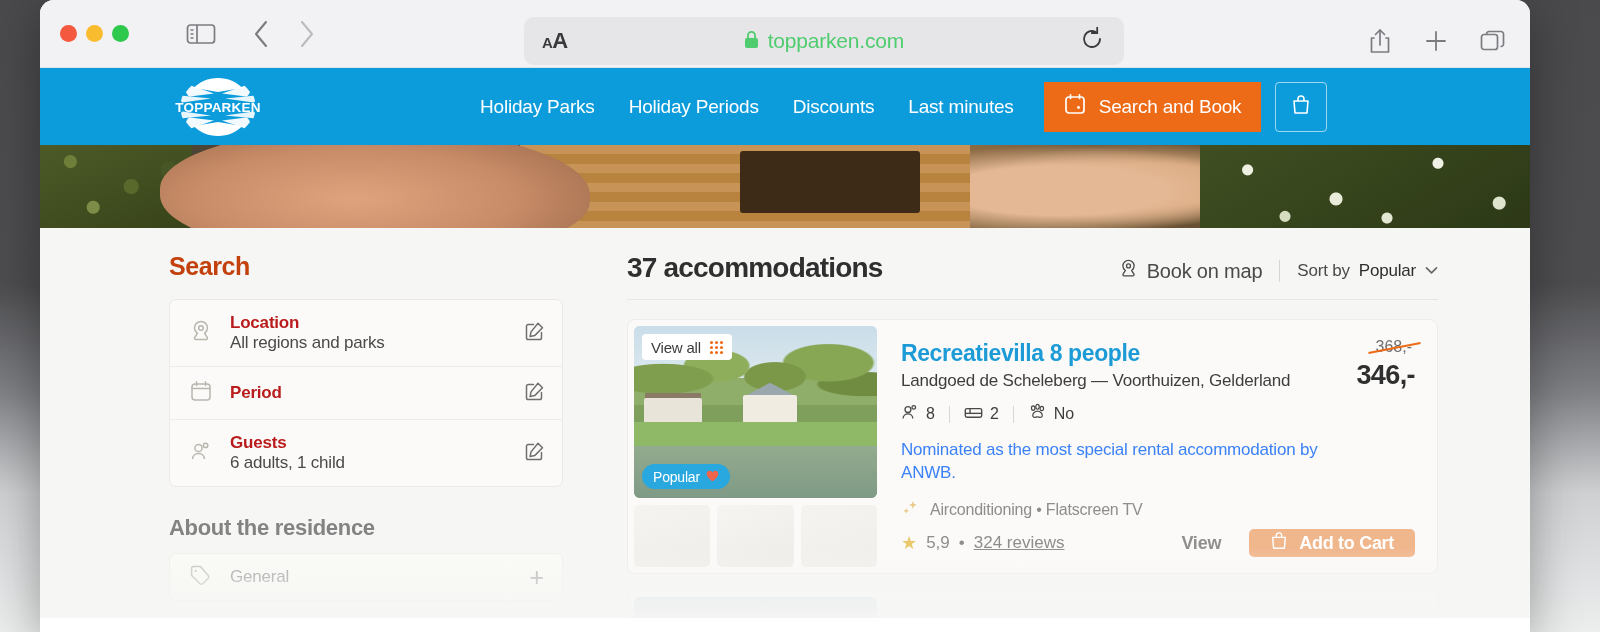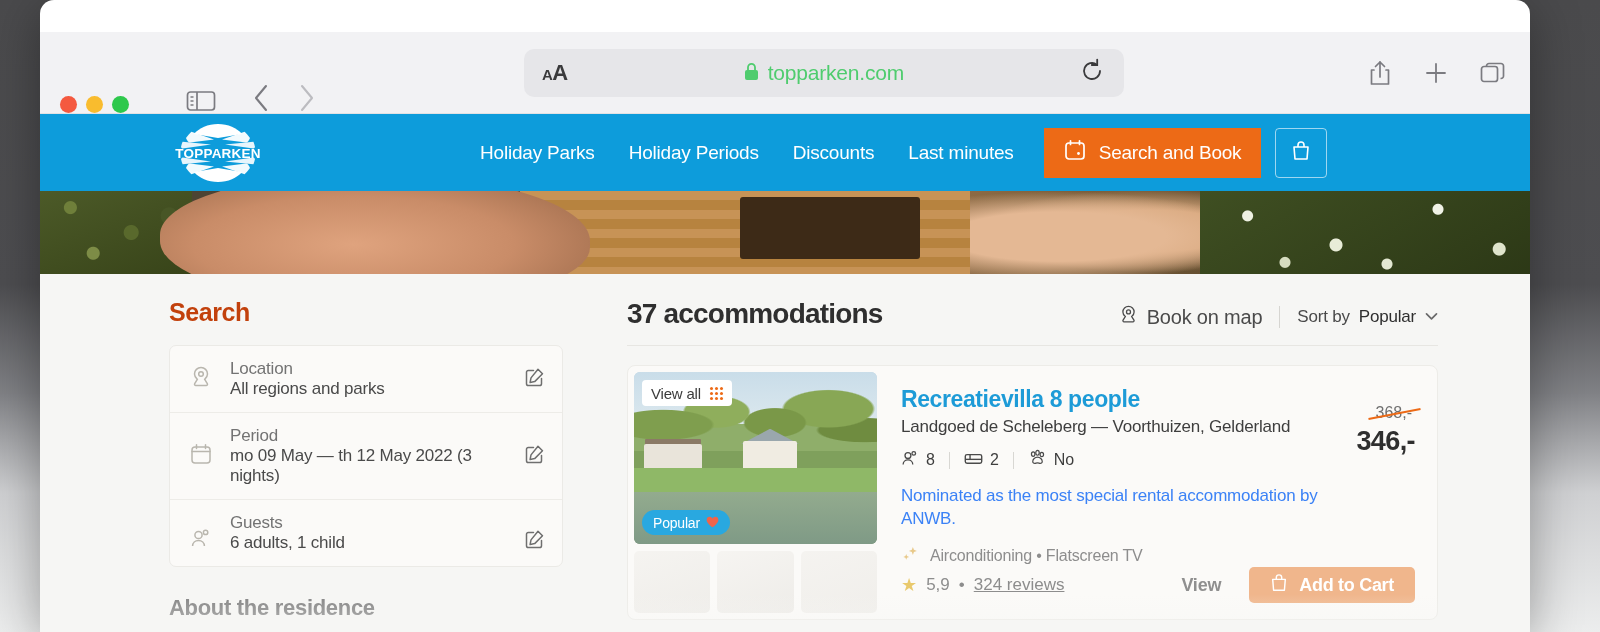--- a/index.html
+++ b/index.html
@@ -14,23 +14,23 @@
   
   .window {
     position: absolute; left: 40px; top: 0; width: 1490px; height: 632px;
     background: #ffffff; border-radius: 14px 14px 0 0;
     overflow: hidden;
     box-shadow: 0 10px 50px rgba(0,0,0,.35);
   }
 
   
   .chrome {
-    position: relative; height: 82px; background: #f2f2f4;
+    position: relative; height: 68px; background: #f2f2f4;
     border-bottom: 1px solid #e2e2e4;
-    display: flex; align-items: flex-end; margin-top: 32px;
+    display: flex; align-items: center;
   }
   .traffic { display: flex; gap: 9px; margin-left: 20px; }
   .dot { width: 17px; height: 17px; border-radius: 50%; }
   .dot.red { background: #f4593f; }
   .dot.yellow { background: #f9bc2e; }
   .dot.green { background: #2ec84c; }
 
   .chrome-btn {
     display: flex; align-items: center; justify-content: center;
     color: #7b7b80; cursor: default;
@@ -140,24 +140,24 @@
   }
   .sb-card {
     margin-top: 18px; background: #fbfaf8;
     border: 1px solid #ebeae6; border-radius: 7px; overflow: hidden;
   }
   .sb-row {
     display: flex; align-items: center; gap: 16px;
     padding: 13px 18px 13px 20px; border-bottom: 1px solid #edece8;
     cursor: pointer;
   }
-  .sb-row:last-child { border-bottom: none; align-items: flex-end; }
+  .sb-row:last-child { border-bottom: none; }
   .sb-ico { width: 24px; color: #b9b6ae; flex-shrink: 0; }
   .sb-txt { flex: 1; }
-  .sb-lbl { font-size: 17px; font-weight: normal; color: #737373; letter-spacing: -.2px; }
+  .sb-lbl { font-size: 17px; font-weight: bold; color: #b91c1c; letter-spacing: -.2px; }
   .sb-val { font-size: 17px; color: #4a4a4a; margin-top: 19px; letter-spacing: -.2px; }
   .sb-edit { color: #6f6f6f; }
 
   .sb-sub {
     margin-top: 28px; font-size: 22px; font-weight: bold;
     color: #838383; letter-spacing: -.3px;
   }
   .facet {
     margin-top: 12px; height: 48px; background: #fafaf7;
     border: 1px solid #f0efec; border-radius: 7px;
@@ -246,21 +246,21 @@
   .card-desc {
     margin-top: 14px; font-size: 17px; color: #3b82f6;
     line-height: 1.35; max-width: 420px; letter-spacing: -.2px;
   }
   .amen {
     display: flex; align-items: center; gap: 10px; margin-top: 14px;
     font-size: 16px; color: #8d8d8d; letter-spacing: -.2px;
   }
   .amen .sparkle { color: #e8c98a; }
 
-  .price { position: absolute; right: 16px; top: 12px; text-align: right; margin-top: 20px; }
+  .price { position: absolute; right: 16px; top: 12px; text-align: right; }
   .price-old {
     font-size: 16px; color: #6f6f6f; position: relative; display: inline-block;
     padding: 0 3px;
   }
   .price-old::after {
     content: ''; position: absolute; left: -5px; right: -6px; top: 52%;
     height: 2px; background: #ed6a16; transform: rotate(-11deg);
   }
   .price-new {
     font-size: 27px; font-weight: bold; color: #2f2f2f;
@@ -273,21 +273,21 @@
   }
   .rating { display: flex; align-items: center; gap: 9px; font-size: 17px; color: #8d8d8d; }
   .rating .star { color: #e9c96c; font-size: 18px; }
   .rating .rev { text-decoration: underline; }
   .spacer { flex: 1; }
   .view-link {
     font-size: 18px; font-weight: bold; color: #8f8f8f;
     margin-right: 28px; cursor: pointer; letter-spacing: -.2px;
   }
   .btn-cart-add {
-    height: 36px; padding: 0 21px; border: none; border-radius: 5px;
+    height: 28px; padding: 0 21px; border: none; border-radius: 5px;
     background: #f0b68c; color: #fff; font-size: 18px; font-weight: bold;
     display: flex; align-items: center; gap: 11px; cursor: pointer; letter-spacing: -.3px;
   }
 
   .card-next {
     margin-top: 16px; height: 60px; background: #fbfaf8;
     border: 1px solid #edece8; border-radius: 8px; display: flex; padding: 6px;
     opacity: .55;
   }
   .card-next .np { width: 243px; height: 48px; border-radius: 6px;
@@ -465,21 +465,20 @@
           <span class="sb-ico">
             <svg width="22" height="22" viewBox="0 0 22 22" fill="none" stroke="currentColor" stroke-width="1.5" stroke-linecap="round">
               <rect x="2" y="4" width="18" height="16" rx="3"></rect>
               <line x1="6.5" y1="1.8" x2="6.5" y2="5.5"></line>
               <line x1="15.5" y1="1.8" x2="15.5" y2="5.5"></line>
               <line x1="2" y1="8.5" x2="20" y2="8.5"></line>
             </svg>
           </span>
           <span class="sb-txt">
             <span class="sb-lbl">Period</span><br>
-            <span class="sb-val">mo 09 May — th 12 May 2022 (3 nights)</span>
           </span>
           <span class="sb-edit">
             <svg width="19" height="19" viewBox="0 0 19 19" fill="none" stroke="currentColor" stroke-width="1.5" stroke-linecap="round" stroke-linejoin="round">
               <path d="M16.5 10.5v5.2a1.8 1.8 0 01-1.8 1.8H3.3a1.8 1.8 0 01-1.8-1.8V4.3a1.8 1.8 0 011.8-1.8h5.2"></path>
               <path d="M13 1.3l4.5 4.5L9.7 13.6l-4.6.9.9-4.6z"></path>
             </svg>
           </span>
         </div>
 
         <div class="sb-row">

